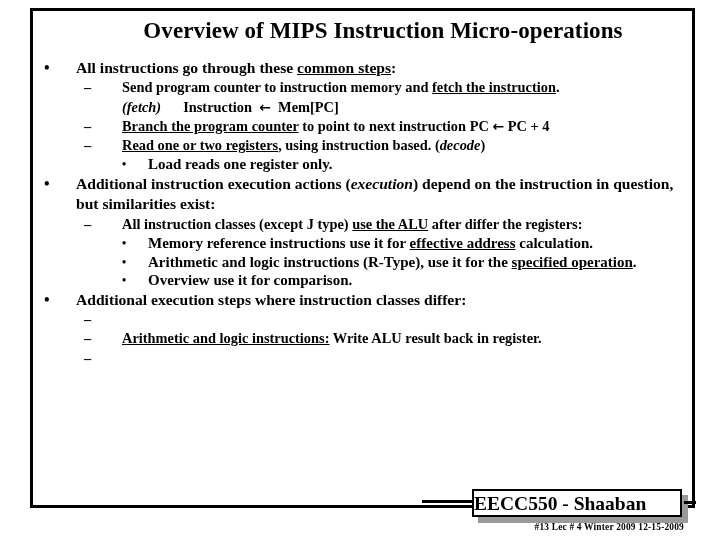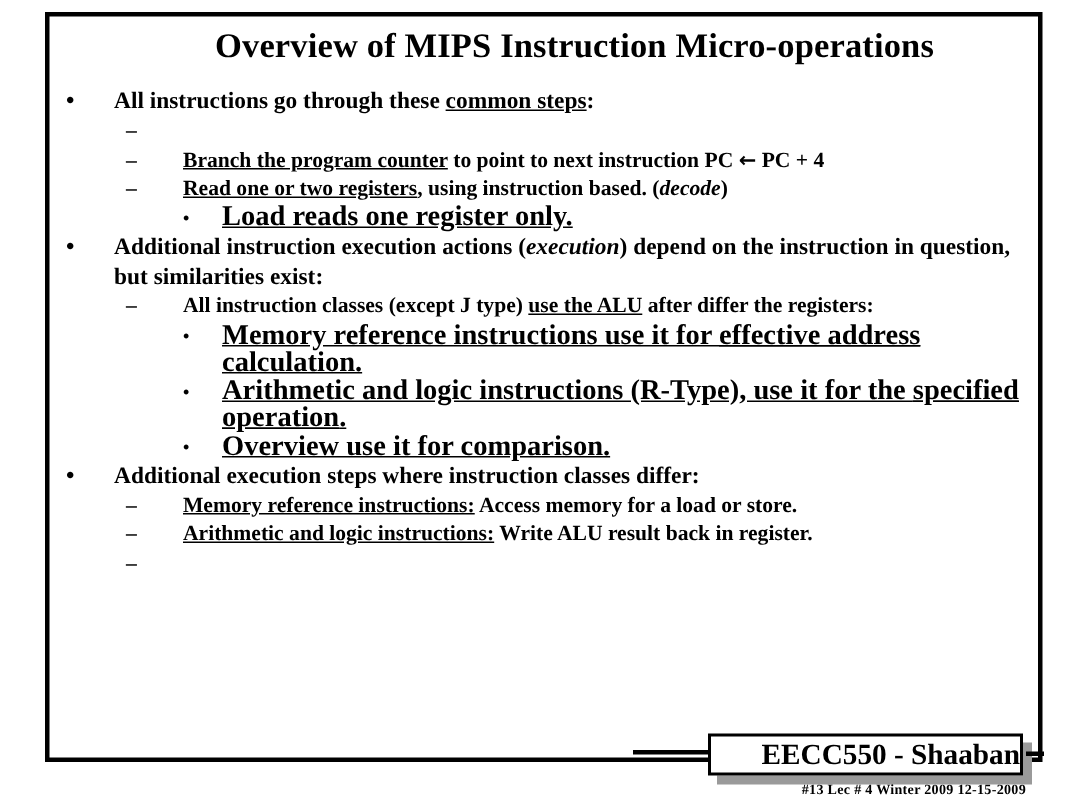--- a/index.html
+++ b/index.html
@@ -94,23 +94,22 @@
 
   
   .lvl3 { margin-top: 0px; }
   .lvl3 > .marker {
     width: 26px;
     padding-left: 84px;
     font-size: 12px;
     line-height: 18.6px;
   }
   .lvl3 > .btext {
-    font-size: 19px;
+    font-size: 15px;
     line-height: 18.6px;
-    text-decoration: underline;
   }
 
   .u { text-decoration: underline; }
   .i { font-style: italic; }
   .arrow {
     font-family: "DejaVu Sans", sans-serif;
     font-weight: bold;
     font-size: 14px;
   }
   .sp-wide { display: inline-block; width: 22px; }
@@ -134,21 +133,21 @@
   }
   #footer-badge {
     position: absolute;
     left: 472px;
     top: 489px;
     width: 210px;
     height: 28px;
     background: #ffffff;
     border: 2px solid #000000;
     box-sizing: border-box;
-    text-align: right;
+    text-align: left;
     font-weight: bold;
     font-size: 19.5px;
     line-height: 25px;
     white-space: nowrap;
   }
   #footer-connector {
     position: absolute;
     left: 684px;
     top: 501px;
     width: 12px;
@@ -177,20 +176,21 @@
 
 <div id="body-content">
 
   <div class="bullet-row lvl1">
     <span class="marker">•</span>
     <span class="btext"><span>All instructions go through these </span><span class="u">common steps</span><span>:</span></span>
   </div>
 
   <div class="bullet-row lvl2">
     <span class="marker">–</span>
+    <span class="btext"><span>Send program counter to instruction memory and </span><span class="u">fetch the instruction</span><span>.</span><br><span class="i">(fetch)</span><span class="sp-wide"></span><span>Instruction</span>&nbsp;&nbsp;<span class="arrow">←</span>&nbsp;&nbsp;<span>Mem[PC]</span></span>
   </div>
 
   <div class="bullet-row lvl2">
     <span class="marker">–</span>
     <span class="btext"><span class="u">Branch the program counter</span><span> to point to next instruction   PC </span><span class="arrow">←</span><span> PC + 4</span></span>
   </div>
 
   <div class="bullet-row lvl2">
     <span class="marker">–</span>
     <span class="btext"><span class="u">Read one or two registers</span><span>, using instruction based. (</span><span class="i">decode</span><span>)</span></span>
@@ -226,21 +226,20 @@
     <span class="btext">Overview use it for comparison.</span>
   </div>
 
   <div class="bullet-row lvl1">
     <span class="marker">•</span>
     <span class="btext">Additional execution steps where instruction classes differ:</span>
   </div>
 
   <div class="bullet-row lvl2">
     <span class="marker">–</span>
-    <span class="btext"><span class="u">Memory reference instructions:</span><span>  Access memory for a load or store.</span></span>
   </div>
 
   <div class="bullet-row lvl2">
     <span class="marker">–</span>
     <span class="btext"><span class="u">Arithmetic and logic instructions:</span><span>  Write ALU result back in register.</span></span>
   </div>
 
   <div class="bullet-row lvl2">
     <span class="marker">–</span>
   </div>

